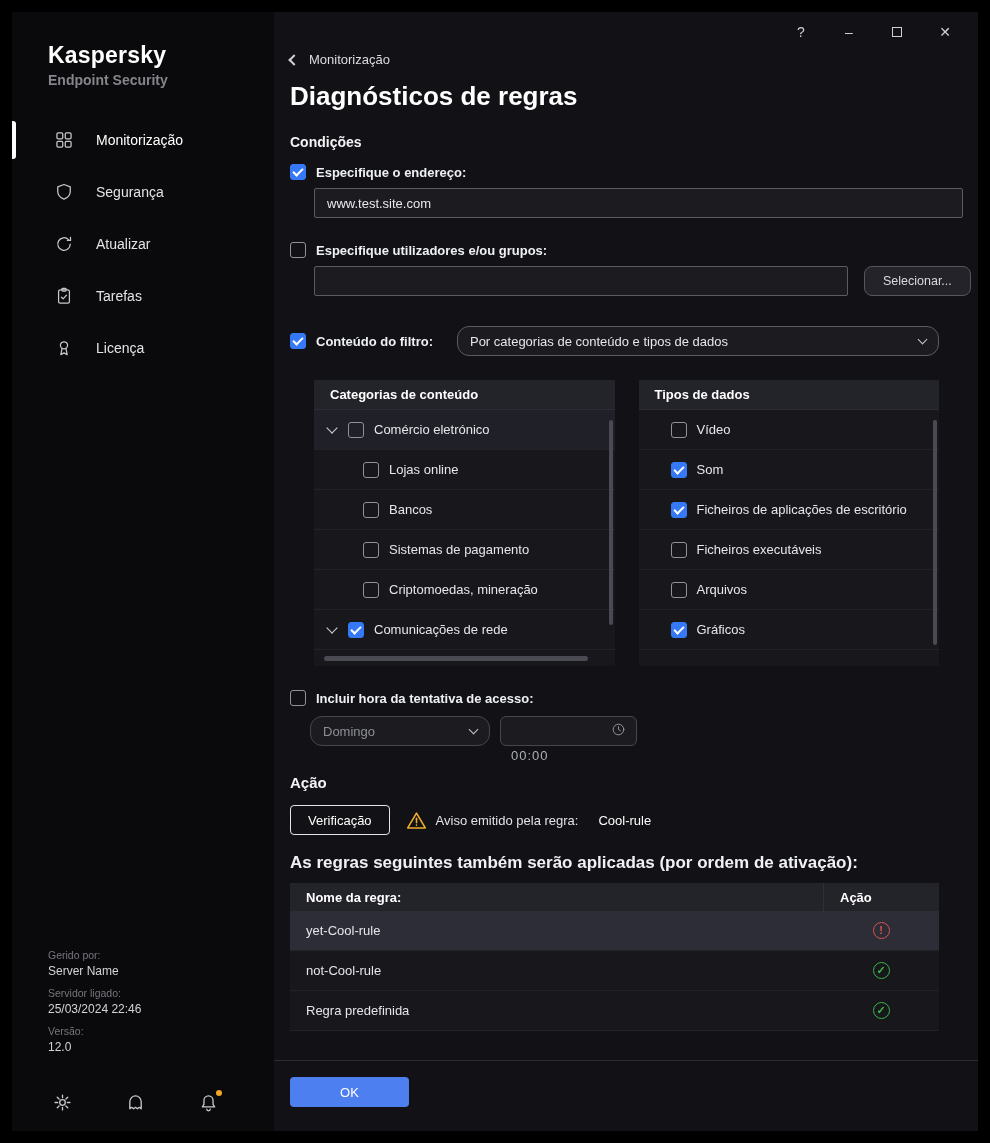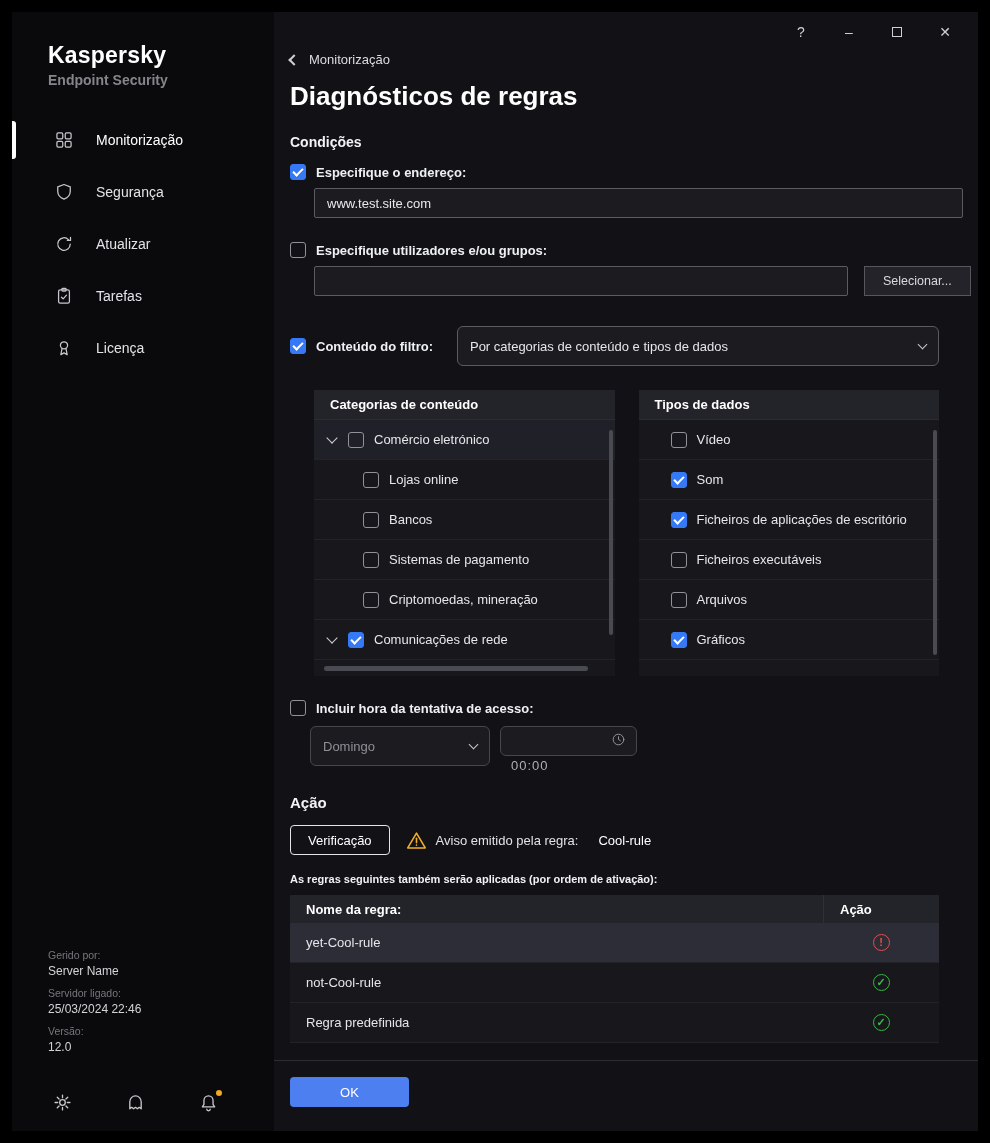--- a/index.html
+++ b/index.html
@@ -86,26 +86,26 @@
   .text-input {
     height:30px; background:#1b1b20; border:1px solid #5b5b62; border-radius:2px;
     color:#e8e9ec; font-size:13px; padding:0 12px; outline:none;
     font-family:"Liberation Sans", sans-serif;
   }
   .address-input { margin:8px 0 0 24px; width:649px; display:block; }
   .users-row { display:flex; align-items:center; gap:16px; margin:8px 0 0 24px; }
   .users-input { flex:none; width:534px; }
   .btn-secondary {
     height:30px; padding:0 18px; background:#232329; border:1px solid #56565d;
-    border-radius:0; color:#d9dade; font-size:12.5px; cursor:pointer;
+    border-radius:8px; color:#d9dade; font-size:12.5px; cursor:pointer;
     font-family:"Liberation Sans", sans-serif;
   }
   .filter-row { margin-top:30px; }
   .select {
-    height:40px; background:#1b1b20; border:1px solid #5b5b62; border-radius:6px;
+    height:30px; background:#1b1b20; border:1px solid #5b5b62; border-radius:12px;
     display:flex; align-items:center; justify-content:space-between;
     padding:0 12px; cursor:pointer;
   }
   .select-value { color:#e4e6e9; font-size:13px; }
   .chevron-down-sm { width:7px; height:7px; border-right:1.6px solid #c8cace; border-bottom:1.6px solid #c8cace; transform:rotate(45deg); margin-top:-3px; flex:none; }
   .filter-select { flex:1; margin-left:14px; }
   
   .panels { display:flex; gap:24px; margin:24px 0 0 24px; }
   .panel { flex:1; background:#17171c; position:relative; padding-bottom:16px; }
   .panel-header {
@@ -139,21 +139,21 @@
   .action-row { display:flex; align-items:center; margin-top:14px; }
   .btn-outline {
     height:30px; padding:0 17px; background:transparent; border:1px solid #e4e5e8;
     border-radius:4px; color:#ffffff; font-size:13px; cursor:pointer;
     font-family:"Liberation Sans", sans-serif;
   }
   .warning-icon { margin-left:16px; width:21px; height:21px; }
   .warning-icon svg { width:100%; height:100%; }
   .warning-text { margin-left:9px; color:#e2e3e6; font-size:13px; }
   .rule-name { margin-left:20px; color:#ffffff; font-size:13px; }
-  .applied-label { margin-top:18px; color:#f0f1f3; font-size:11px; font-weight:700; }
+  .applied-label { margin-top:18px; color:#f0f1f3; font-size:17px; font-weight:700; }
   
   .rules-table { margin-top:10px; }
   .rt-header { height:28px; background:#23232a; display:flex; align-items:center; }
   .rt-col-name { flex:1; padding-left:16px; color:#ffffff; font-size:13px; font-weight:700; }
   .rt-col-action {
     width:116px; flex:none; align-self:stretch; display:flex; align-items:center;
     padding-left:16px; border-left:1px solid #2f2f37;
     color:#ffffff; font-size:13px; font-weight:700;
   }
   .rt-row { height:40px; background:#17171c; border-bottom:1px solid #222229; display:flex; align-items:center; cursor:pointer; }

